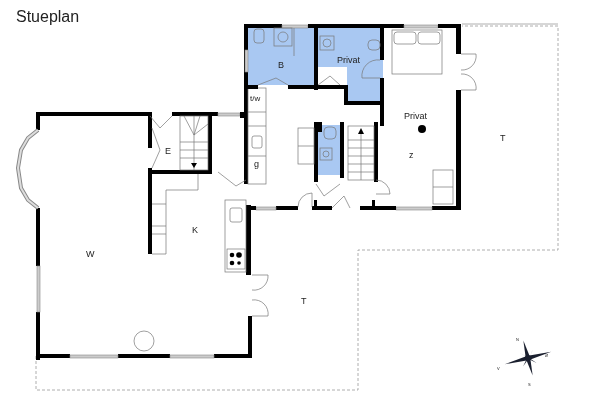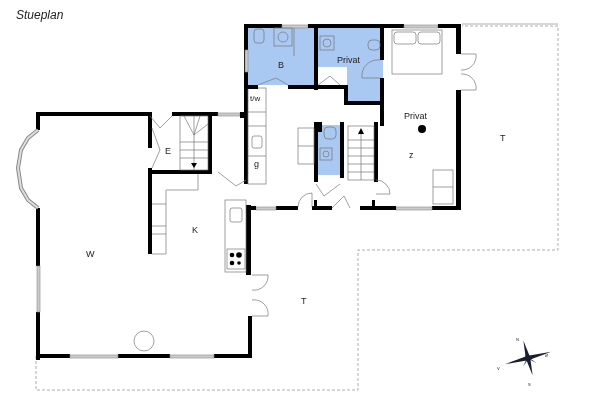--- a/index.html
+++ b/index.html
@@ -1,17 +1,17 @@
 <!DOCTYPE html>
 <html><head>
 <meta charset="utf-8">
 <style>
   html, body { margin:0; padding:0; background:#ffffff; }
   body { width:600px; height:400px; position:relative; overflow:hidden; font-family:"Liberation Sans", sans-serif; }
-  .title { position:absolute; left:16px; top:8px; font-size:12px; color:#222;font-style:italic; }
+  .title { position:absolute; left:16px; top:8px; font-size:16px; color:#222; }
   svg { position:absolute; left:0; top:0; }
   .wall { fill:#000; }
   .win { fill:#ccc; stroke:#888; stroke-width:0.6; }
   .thin { fill:none; stroke:#777; stroke-width:0.7; }
   .dash { fill:none; stroke:#999; stroke-width:0.8; stroke-dasharray:3 2; }
   .blue { fill:#a9c8f2; }
   .lbl { font-family:"Liberation Sans", sans-serif; font-size:9px; fill:#222; }
   .lbl-s { font-family:"Liberation Sans", sans-serif; font-size:8px; fill:#222; }
   .comp { font-family:"Liberation Sans", sans-serif; font-size:4px; fill:#222; }
 </style>

